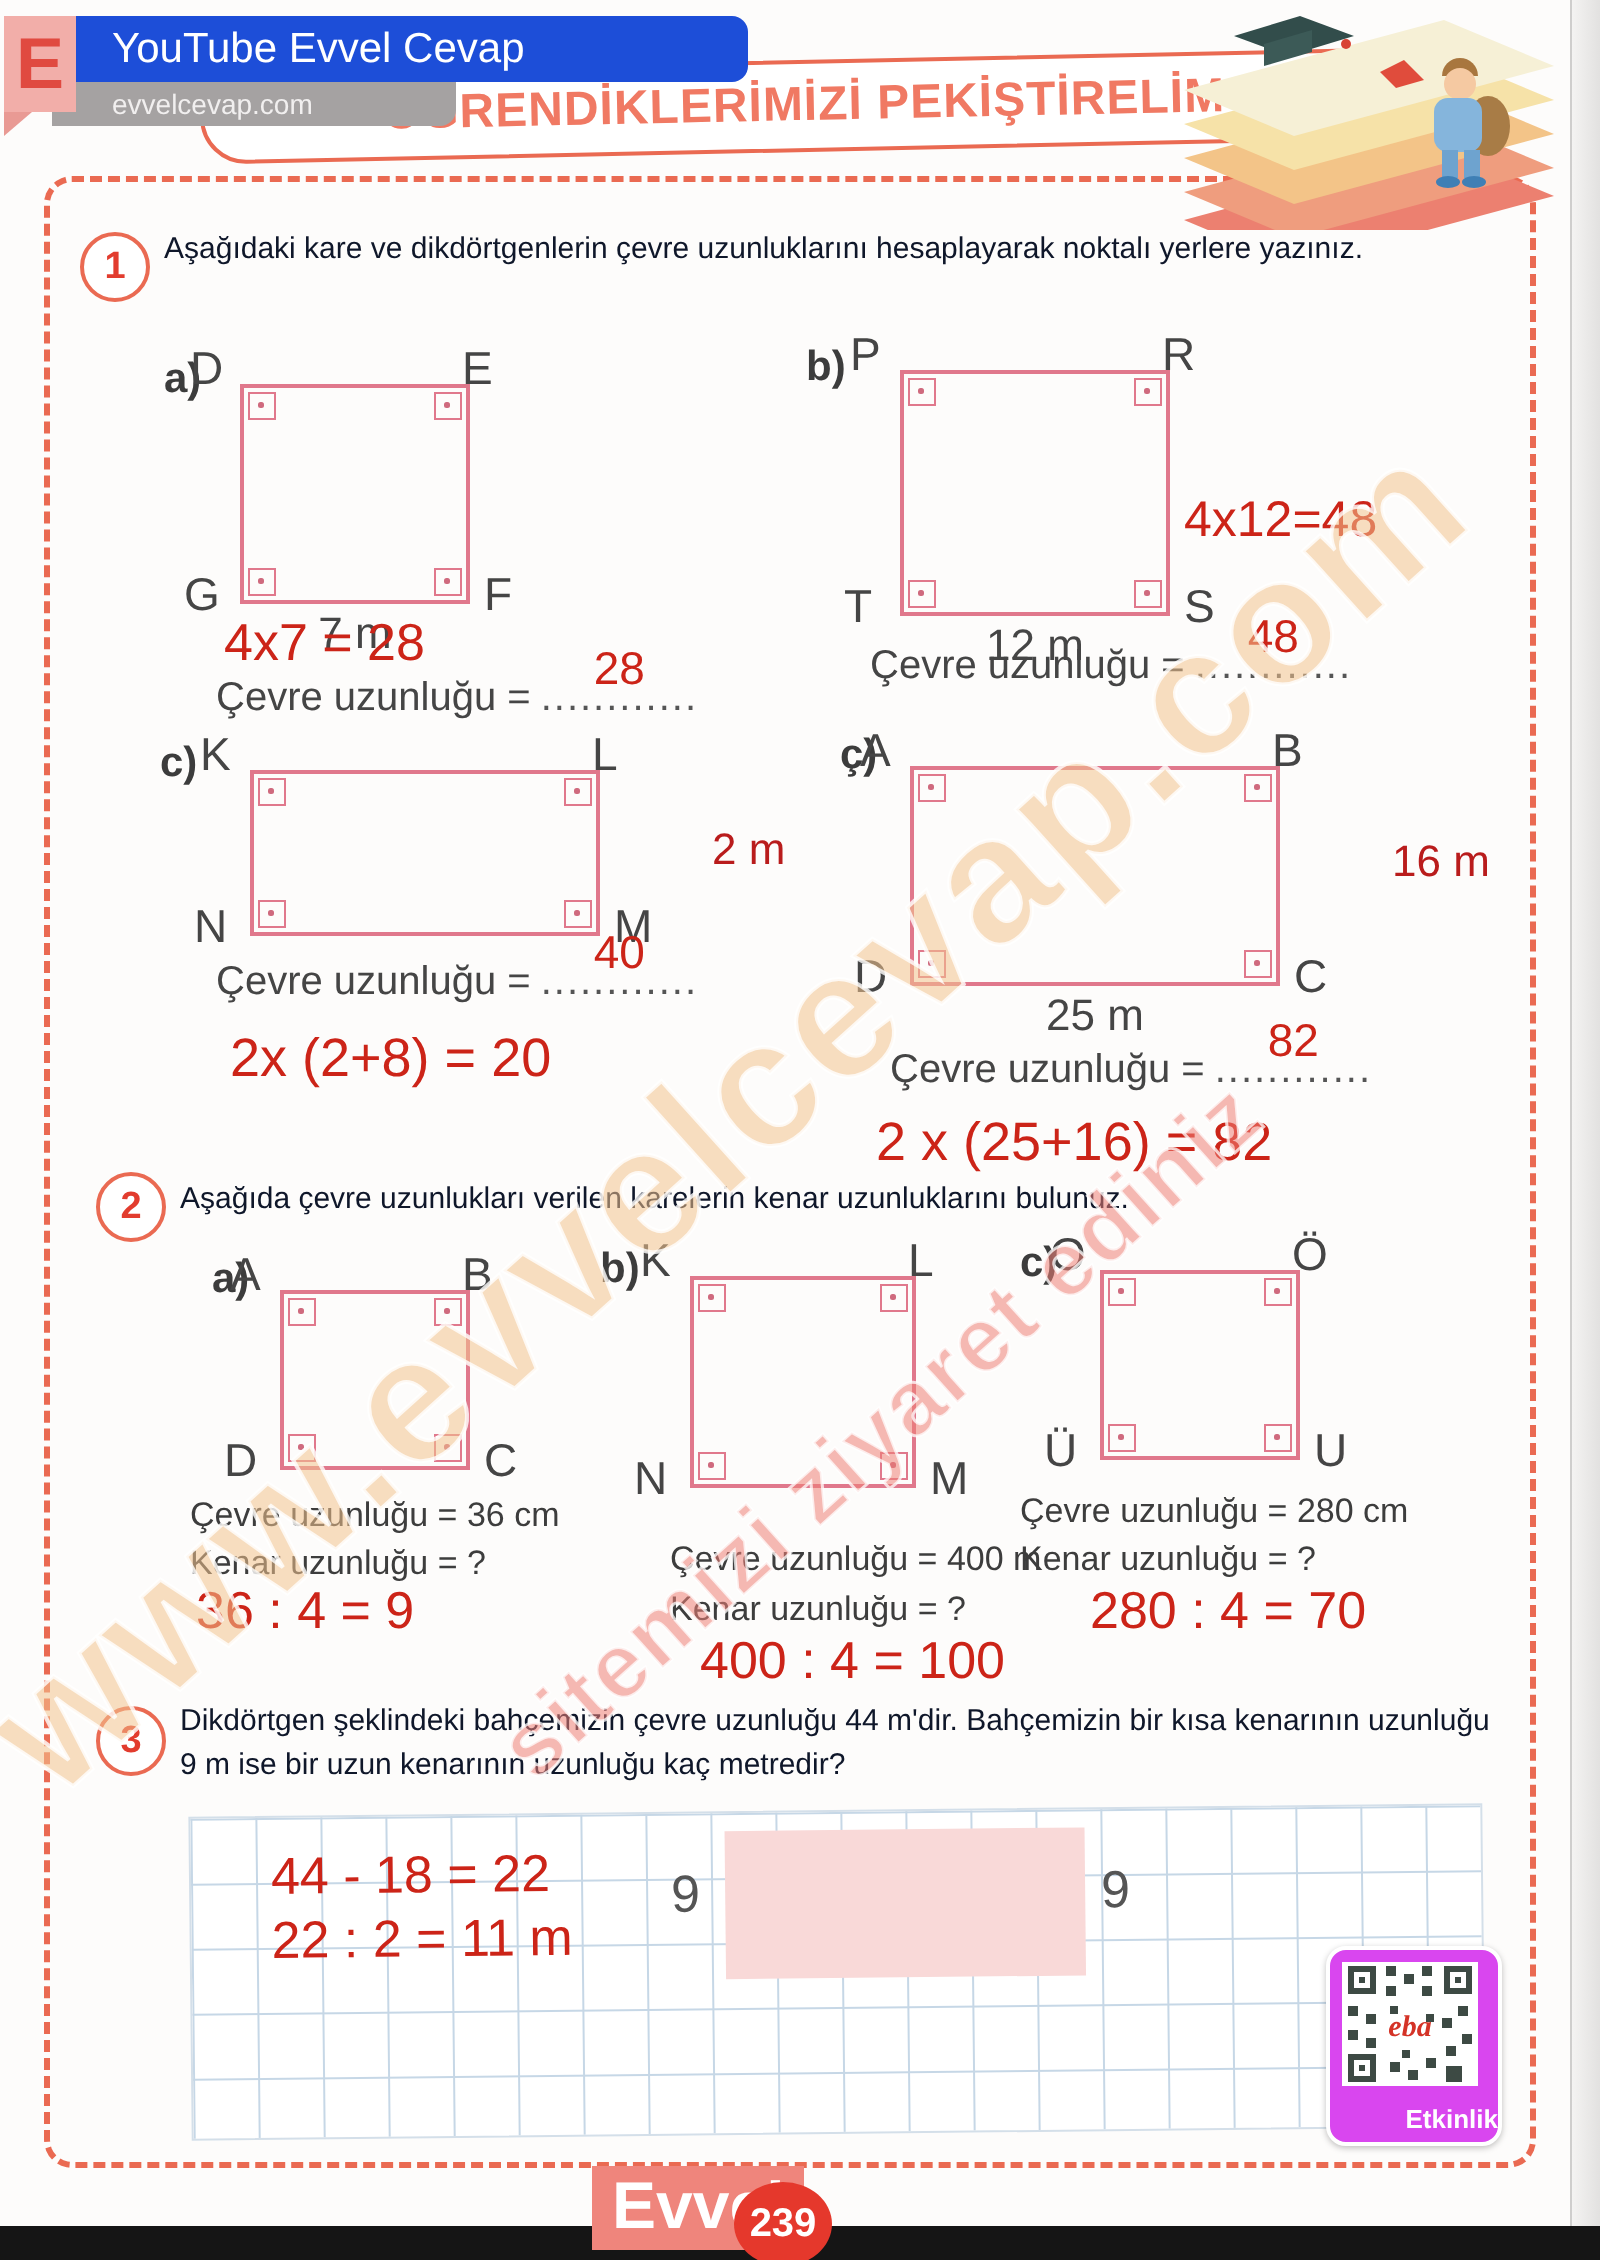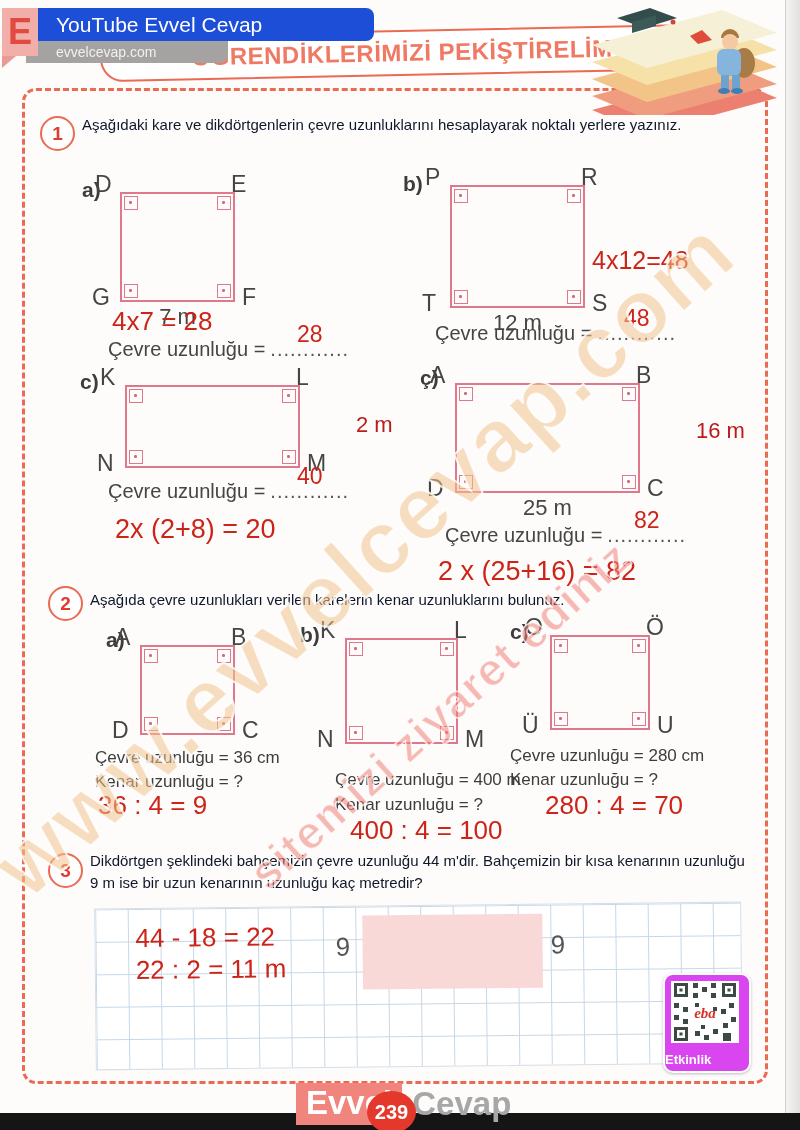--- a/index.html
+++ b/index.html
@@ -65,21 +65,21 @@
     transform:rotate(-0.6deg);background-color:#fff;
     background-image:linear-gradient(to right,#c6d7e6 1px,transparent 1px),
                      linear-gradient(to bottom,#c6d7e6 1px,transparent 1px);
     background-size:32.5px 32.5px;border:1px solid #d4dfe9;}
   .pink-rect{position:absolute;left:267px;top:9px;width:180px;height:74px;background:#f9d9d8;}
   .grid-num{position:absolute;font-size:26px;color:#555;z-index:10;}
   
   .qr-box{position:absolute;left:663px;top:973px;width:84px;height:96px;background:#d946ef;
     border:2px solid #fff;border-radius:10px;z-index:12;box-shadow:0 1px 3px rgba(0,0,0,.25);}
   .qr-white{position:absolute;left:6px;top:6px;width:68px;height:62px;background:#fff;}
-  .qr-label{position:absolute;left:0;right:0;bottom:4px;text-align:left;color:#fff;
+  .qr-label{position:absolute;left:0;right:0;bottom:4px;text-align:right;color:#fff;
     font-size:13px;font-weight:bold;}
   
   .black-bar{position:absolute;left:0;top:1113px;width:800px;height:17px;background:#151515;z-index:30;}
   .logo-evvel{position:absolute;left:296px;top:1083px;z-index:31;display:flex;align-items:center;}
   .logo-evvel .p1{background:#ef857c;color:#fff;font-size:33px;font-weight:bold;
     padding:1px 10px 3px 10px;}
   .logo-evvel .p2{color:#a7a7a7;font-size:33px;font-weight:bold;margin-left:10px;}
   .page-badge{position:absolute;left:367px;top:1091px;width:49px;height:42px;background:#e5382c;
     border-radius:50%;z-index:32;display:flex;align-items:center;justify-content:center;
     color:#fff;font-size:20px;font-weight:bold;}
@@ -323,20 +323,19 @@
       </g>
       <text x="34" y="37" text-anchor="middle" font-size="15" font-style="italic" font-weight="bold" fill="#d43327" font-family="Liberation Serif, serif">eba</text>
     </svg>
   </div>
   <div class="qr-label">Etkinlik</div>
 </div>
 
 <div class="black-bar"></div>
 <div class="logo-evvel">
   <span class="p1">Evvel</span>
-  <span class="p2">Cevap</span>
 </div>
 <div class="page-badge">
   <span>239</span>
 </div>
 
 <div class="wm wm1">www.evvelcevap.com</div>
 <div class="wm wm2">sitemizi ziyaret ediniz</div>
 
 </body></html>

